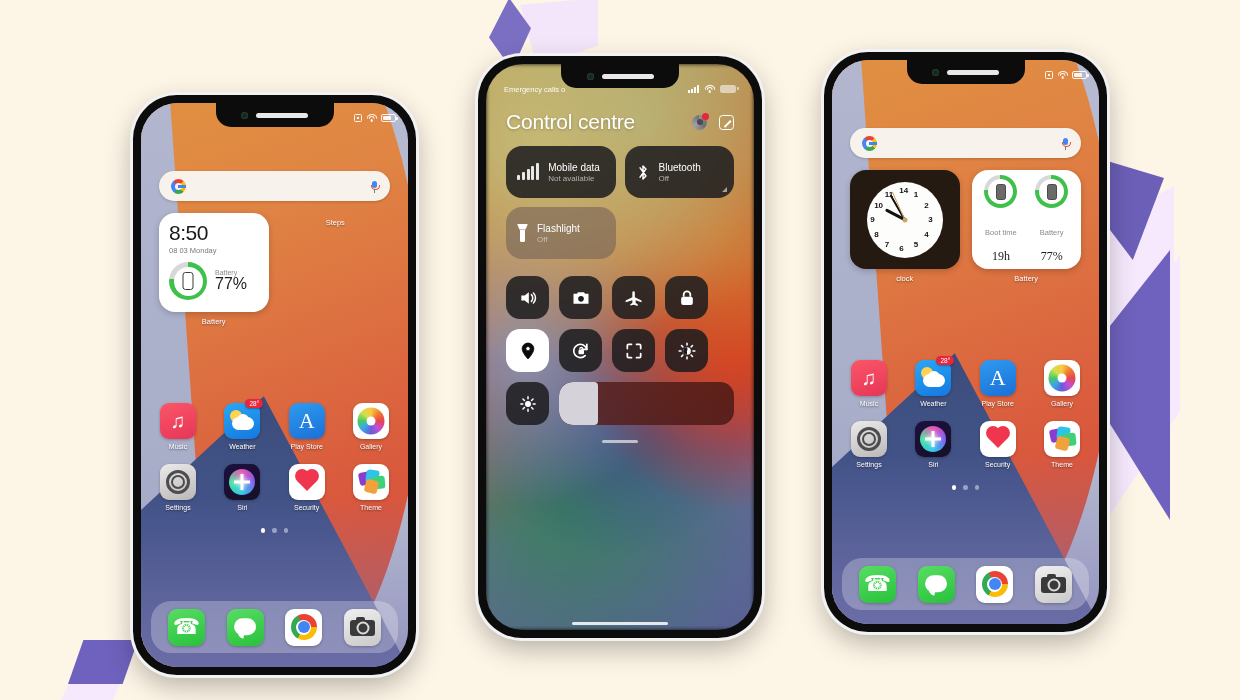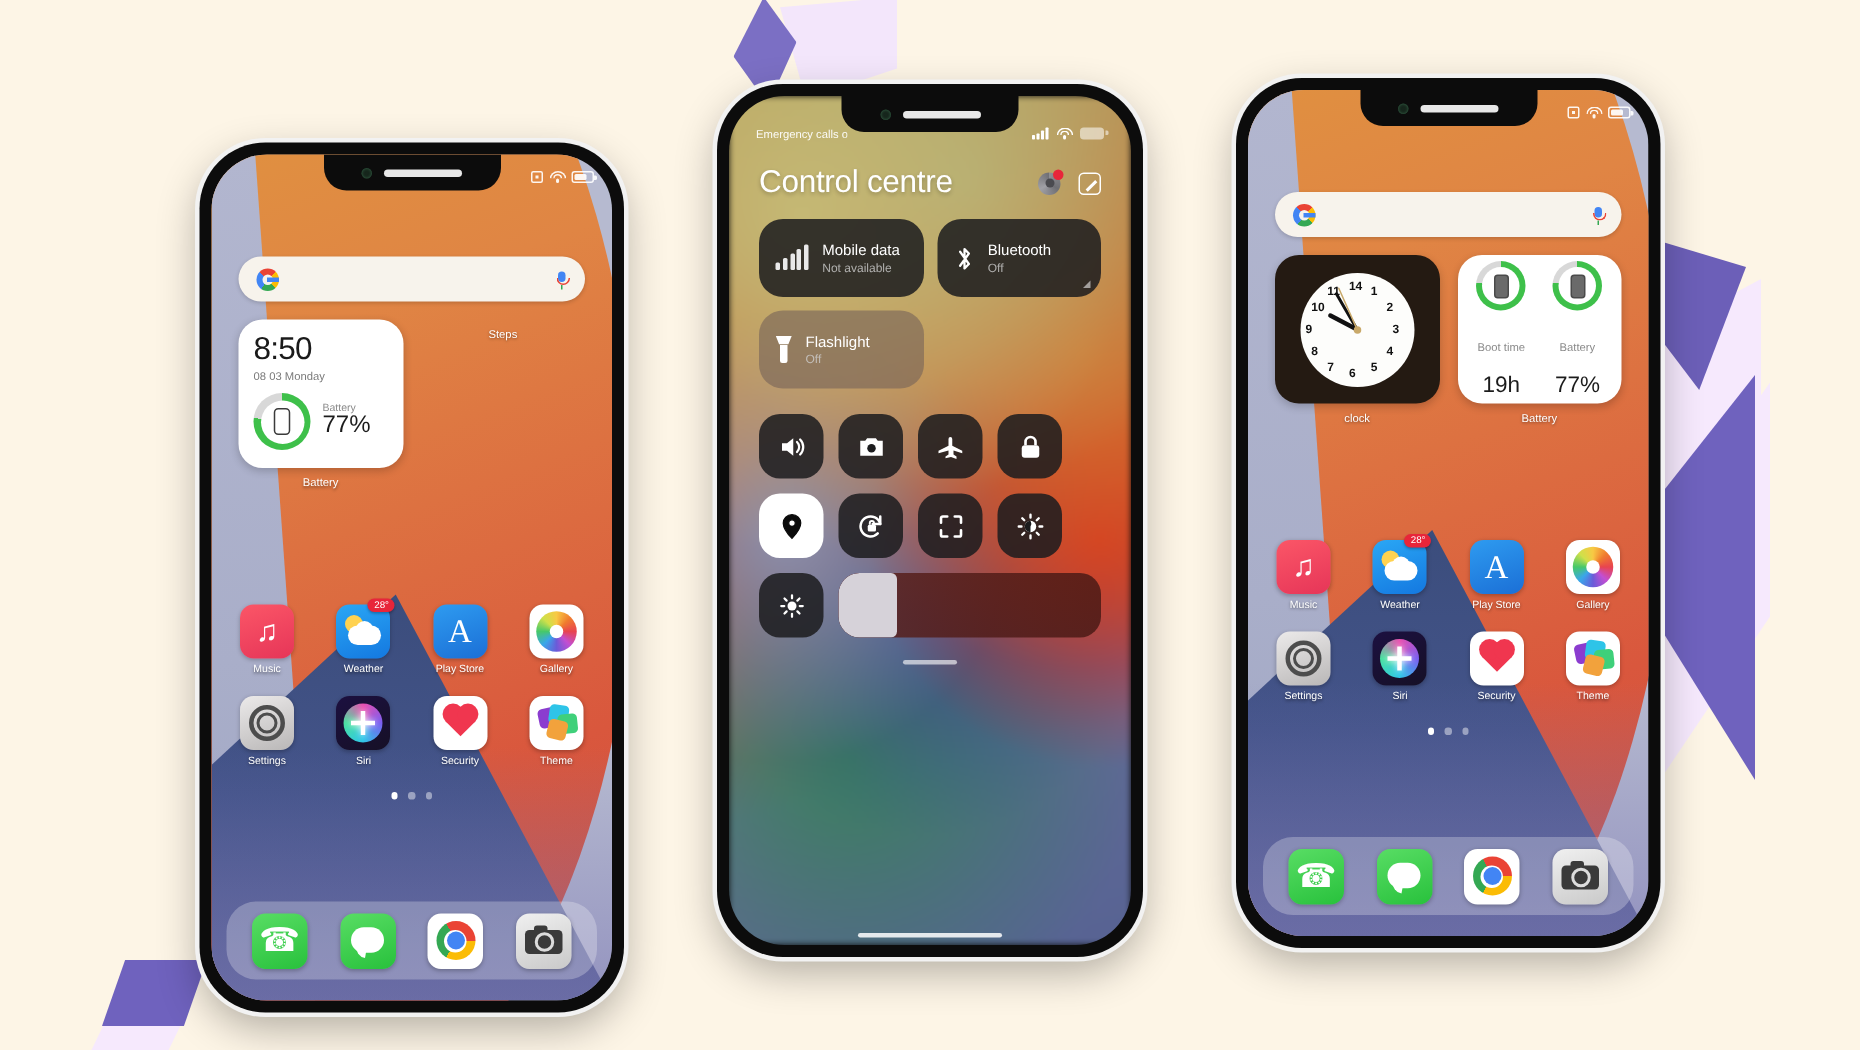--- a/index.html
+++ b/index.html
@@ -168,21 +168,21 @@
     display:flex; align-items:center; justify-content:space-around; padding:6px 4px;
     box-shadow:0 2px 6px rgba(0,0,0,.2); }
   .dbcol { display:flex; flex-direction:column; align-items:center; }
   .ring-s { width:33px; height:33px; border-radius:50%; position:relative;
     background:conic-gradient(#3ec04a 0deg 277deg,#d8d8d8 277deg 360deg); }
   .ring-s:after{ content:""; position:absolute; inset:4px; background:#fff; border-radius:50%; }
   .ring-s .ph { position:absolute; left:50%; top:50%; transform:translate(-50%,-50%);
     width:10px; height:16px; border:1.5px solid #4a4a4a; border-radius:2.5px;
     background:#6a6a6a; z-index:2; }
   .dbl { font-size:7.5px; color:#8a8a8a; margin-top:20px; }
-  .dbv { font-size:15px; color:#1c1c1c; margin-top:12px; }
+  .dbv { font-size:12px; color:#1c1c1c; margin-top:12px;font-family:Liberation Serif, serif; }
 
   
   .apps { position:absolute; left:14px; right:14px; top:300px; z-index:20; }
   .arow { display:flex; justify-content:space-between; margin-bottom:14px; }
   .app { width:46px; display:flex; flex-direction:column; align-items:center; position:relative; }
   .icon { width:36px; height:36px; border-radius:9px; position:relative;
     box-shadow:0 1px 3px rgba(0,0,0,.25); overflow:hidden; }
   .alabel { margin-top:4px; font-size:7px; color:#fff; text-shadow:0 1px 2px rgba(0,0,0,.5);
     white-space:nowrap; }
   .badge { position:absolute; right:2px; top:-4px; background:#e8253a; color:#fff;

